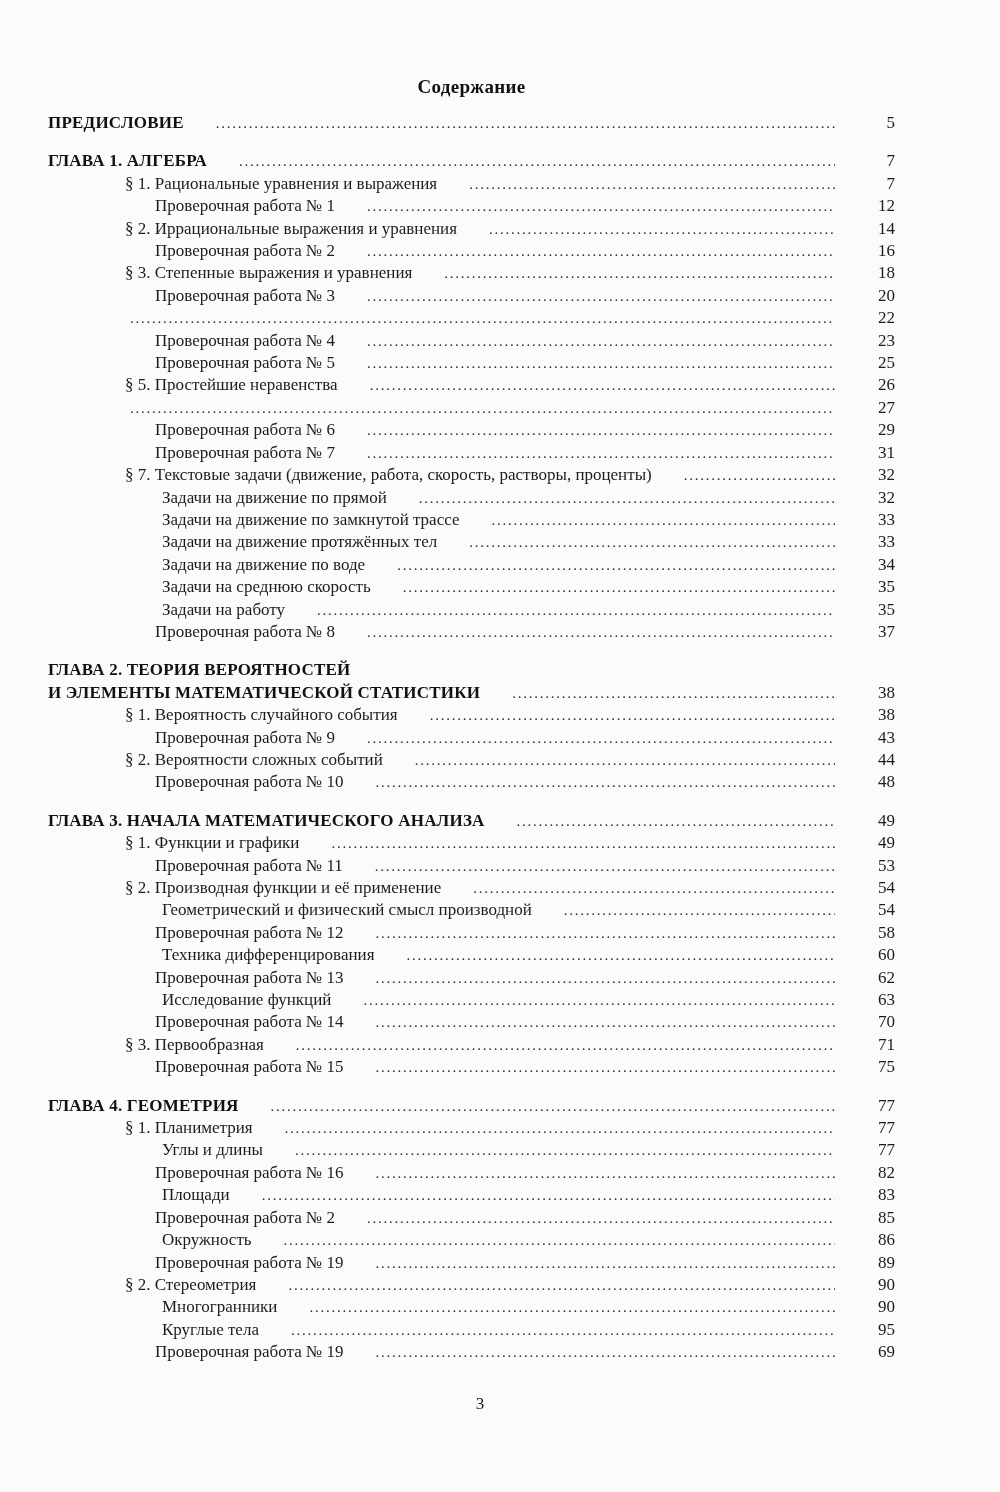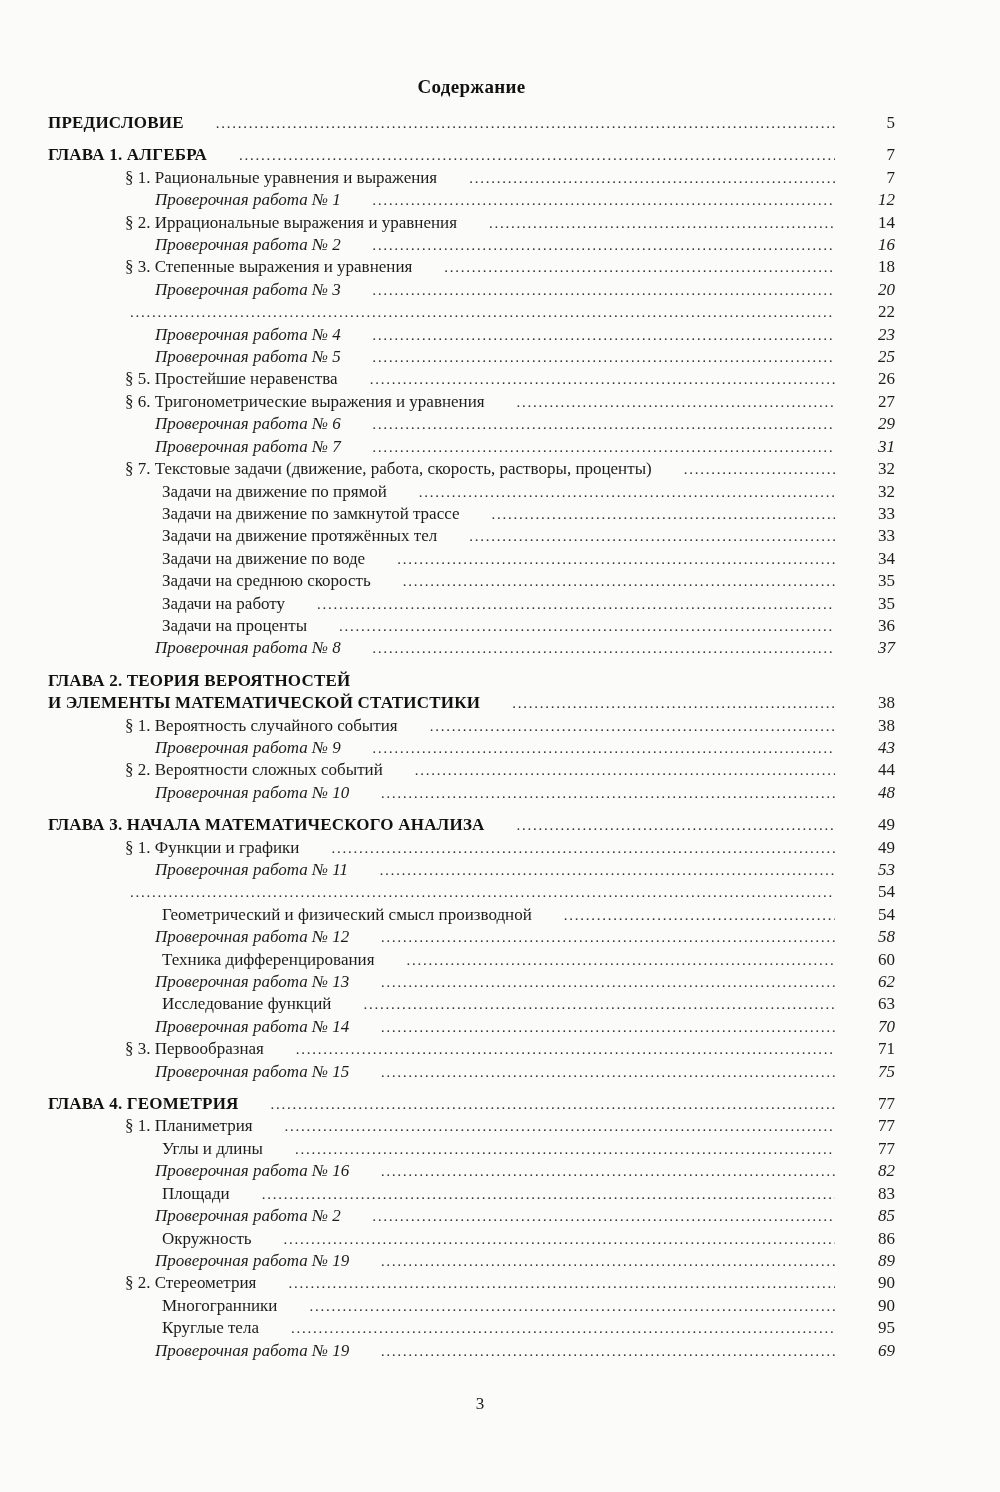--- a/index.html
+++ b/index.html
@@ -43,23 +43,23 @@
   .row .label {
     white-space: nowrap;
     flex: 0 0 auto;
   }
   .row.bold .label {
     font-weight: bold;
     color: #111;
     letter-spacing: 0.2px;
   }
   .row.lvl1 { padding-left: 77px; }
-  .row.lvl2 { padding-left: 107px; font-style: italic; }
+  .row.lvl2 { padding-left: 107px; }
   .row.lvl3 { padding-left: 114px; }
-  .row.chapter-gap { margin-top: 10px; }
+  .row.chapter-gap { margin-top: 16px; }
   .dots {
     flex: 1 1 auto;
     overflow: hidden;
     white-space: nowrap;
     margin: 0 3px 0 5px;
     color: #2e2e2e;
   }
   .dots::after {
     content: ". . . . . . . . . . . . . . . . . . . . . . . . . . . . . . . . . . . . . . . . . . . . . . . . . . . . . . . . . . . . . . . . . . . . . . . . . . . . . . . . . . . . . . . . . . . . . . . . . . . . . . . . . . . . . . . . . . . . . . . . . . . . . . . . . . . . . . . . . . . . . . . . . . . .";
     font-size: 15px;
@@ -141,21 +141,20 @@
           <span class="label">Проверочная работа № 5</span>
           <span class="dots"></span>
           <span class="pg">25</span>
         </div>
         <div class="row lvl1">
           <span class="label">§ 5. Простейшие неравенства</span>
           <span class="dots"></span>
           <span class="pg">26</span>
         </div>
         <div class="row lvl1">
-          <span class="label">§ 6. Тригонометрические выражения и уравнения</span>
           <span class="dots"></span>
           <span class="pg">27</span>
         </div>
         <div class="row lvl2">
           <span class="label">Проверочная работа № 6</span>
           <span class="dots"></span>
           <span class="pg">29</span>
         </div>
         <div class="row lvl2">
           <span class="label">Проверочная работа № 7</span>
@@ -189,25 +188,20 @@
         </div>
         <div class="row lvl3">
           <span class="label">Задачи на среднюю скорость</span>
           <span class="dots"></span>
           <span class="pg">35</span>
         </div>
         <div class="row lvl3">
           <span class="label">Задачи на работу</span>
           <span class="dots"></span>
           <span class="pg">35</span>
-        </div>
-        <div class="row lvl3">
-          <span class="label">Задачи на проценты</span>
-          <span class="dots"></span>
-          <span class="pg">36</span>
         </div>
         <div class="row lvl2">
           <span class="label">Проверочная работа № 8</span>
           <span class="dots"></span>
           <span class="pg">37</span>
         </div>
         <div class="row lvl0 bold chapter-gap">
           <span class="label">ГЛАВА 2. ТЕОРИЯ ВЕРОЯТНОСТЕЙ</span>
         </div>
         <div class="row lvl0 bold">
@@ -244,20 +238,21 @@
           <span class="label">§ 1. Функции и графики</span>
           <span class="dots"></span>
           <span class="pg">49</span>
         </div>
         <div class="row lvl2">
           <span class="label">Проверочная работа № 11</span>
           <span class="dots"></span>
           <span class="pg">53</span>
         </div>
         <div class="row lvl1">
+          <span class="label">§ 2. Производная функции и её применение</span>
           <span class="dots"></span>
           <span class="pg">54</span>
         </div>
         <div class="row lvl3">
           <span class="label">Геометрический и физический смысл производной</span>
           <span class="dots"></span>
           <span class="pg">54</span>
         </div>
         <div class="row lvl2">
           <span class="label">Проверочная работа № 12</span>

